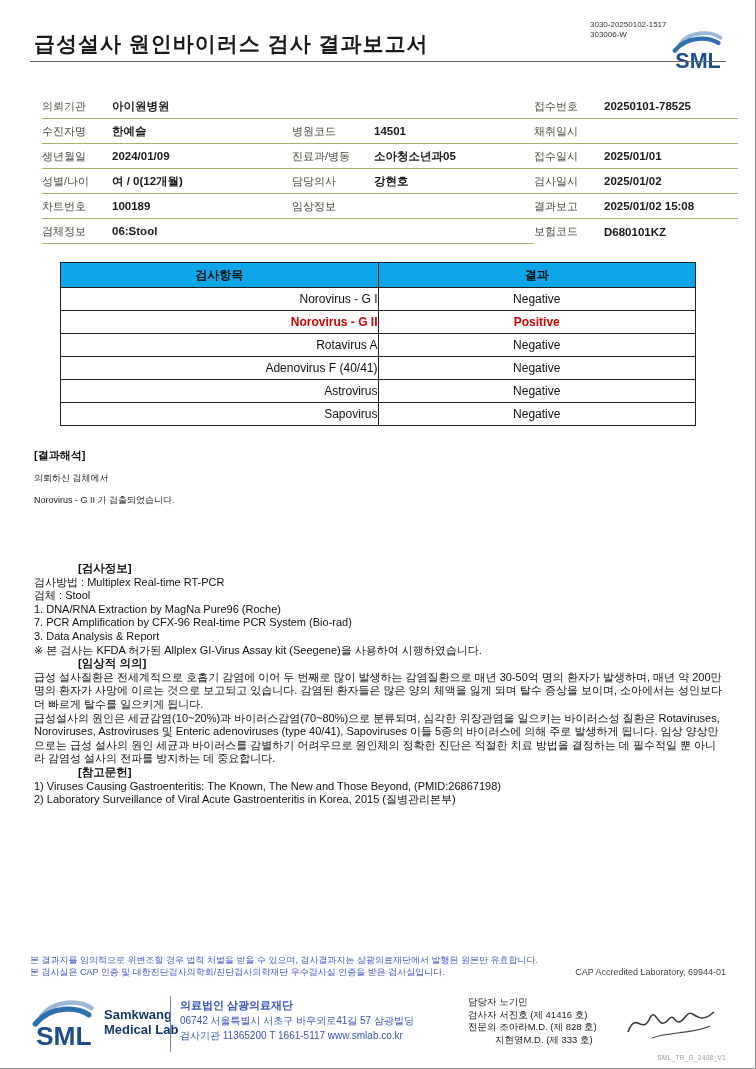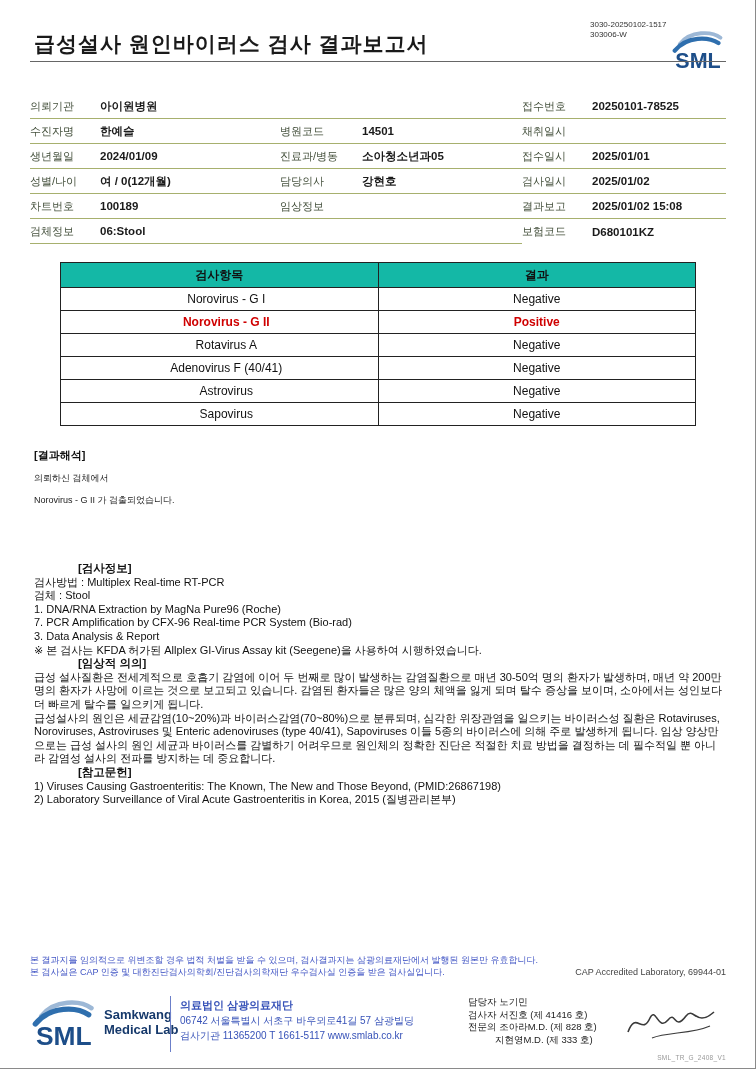--- a/index.html
+++ b/index.html
@@ -12,35 +12,35 @@
   }
 
   
   .title { position:absolute; top:30px; left:34px; font-size:21px; font-weight:700; letter-spacing:1px; color:#1a1a1a; }
   .doc-no { position:absolute; top:20px; left:590px; font-size:8px; line-height:10px; color:#333; }
   .logo-top { position:absolute; top:28px; left:672px; }
   .title-rule { position:absolute; top:61px; left:30px; width:696px; border-top:1.5px solid #666; }
 
   
   .info-grid {
-    position:absolute; top:94px; left:30px; width:696px;
+    position:absolute; top:94px; left:42px; width:696px;
     display:grid; grid-template-columns:70px 180px 82px 160px 70px 134px;
   }
   .ig { height:25px; display:flex; align-items:center; border-bottom:1px solid #a7b06e; font-size:11px; overflow:hidden; white-space:nowrap; }
   .ig.lab { color:#44503c; }
   .ig.val { font-weight:600; color:#1a1a1a; font-size:11.5px; }
   .ig.span3 { grid-column:span 3; }
   .ig.span2 { grid-column:span 2; }
   .ig.nob { border-bottom:none;text-align:right; }
 
   
   table.results { position:absolute; top:262px; left:60px; width:636px; border-collapse:collapse; table-layout:fixed; }
-  table.results th { background:#14b8a6; border:1px solid #222; height:25px; font-size:12px; font-weight:700; text-align:center; }
+  table.results th { background:#0ea5e9; border:1px solid #222; height:25px; font-size:12px; font-weight:700; text-align:center; }
   table.results td { border:1px solid #222; height:23px; font-size:12px; color:#111; }
-  table.results td.item { padding-left:14px; text-align:center; width:365px; }
+  table.results td.item { padding-left:14px; text-align:right; width:365px; }
   table.results td.res { text-align:center;margin-left:44px; }
   table.results tr.positive td { color:#cf0000; font-weight:700; }
 
   
   .interp { position:absolute; top:448px; left:34px; }
   .interp .hd { font-size:11px; font-weight:700; }
   .interp .ln { font-size:9px; margin-top:9px; color:#222; }
 
   
   .body-block { position:absolute; top:562px; left:34px; width:692px; font-size:11px; line-height:13.6px; color:#111; }

